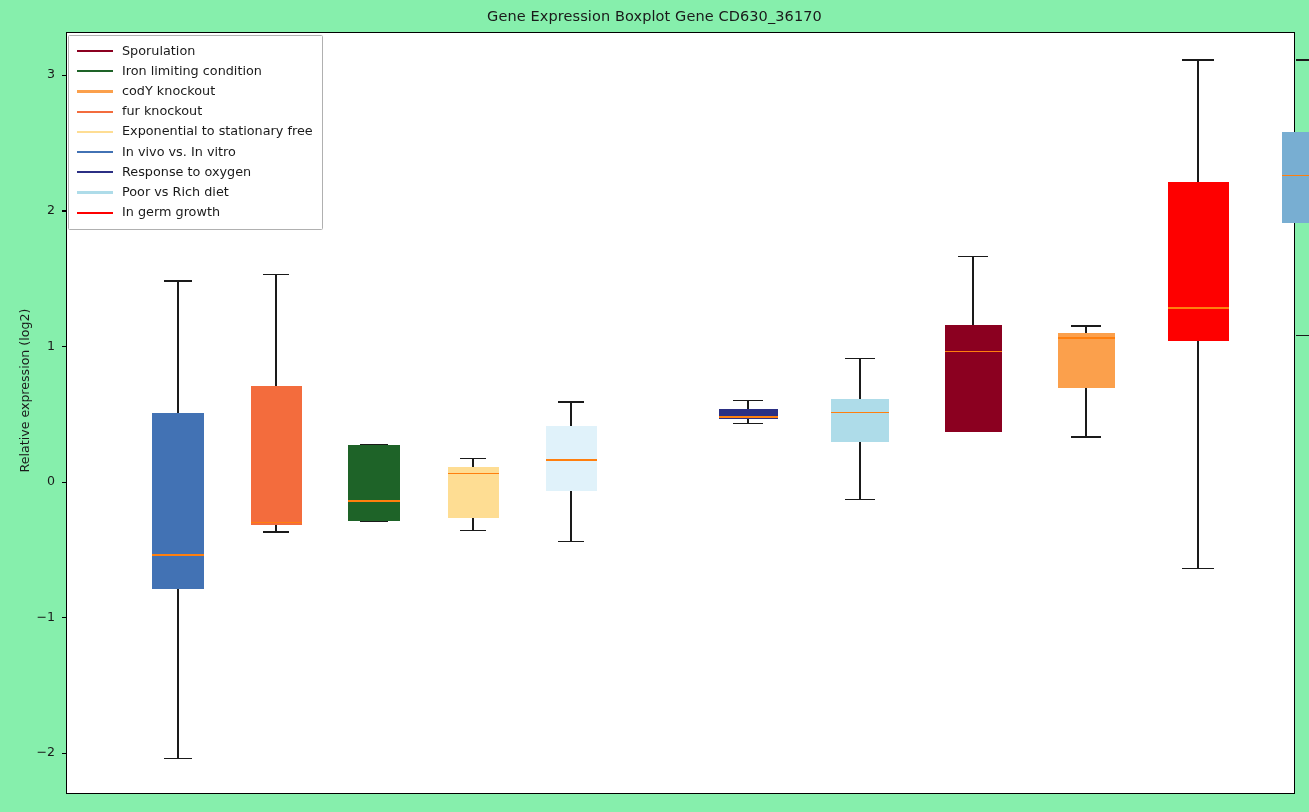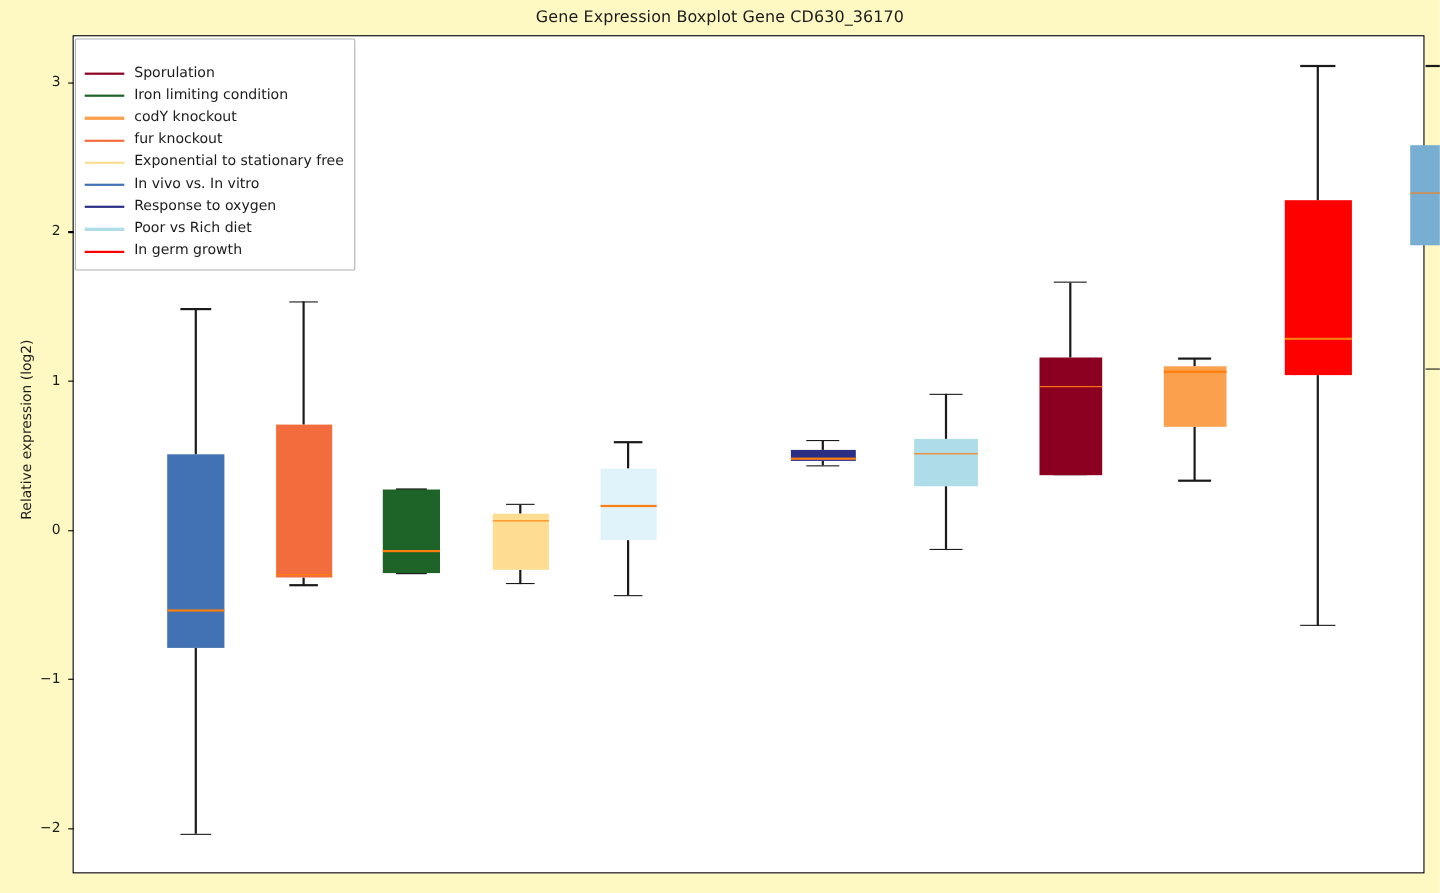--- a/index.html
+++ b/index.html
@@ -1,18 +1,18 @@
 <!DOCTYPE html>
 <html><head>
 <meta charset="utf-8">
 <style>
   html,body{margin:0;padding:0;background:#ffffff;}
   body{width:1309px;height:812px;font-family:"DejaVu Sans","Liberation Sans",sans-serif;
        -webkit-font-smoothing:antialiased;}
-  #figure{position:relative;width:1309px;height:812px;overflow:hidden;background:#fef9c3;}
+  #figure{position:relative;width:1309px;height:812px;overflow:hidden;background:#86efac;}
 
   
   #axes{position:absolute;left:66px;top:32px;width:1229px;height:762px;
         border:1.1px solid #000000;box-sizing:border-box;background:#fff;}
 
   
   #chart-title{position:absolute;left:0;top:8px;width:1309px;text-align:center;
                font-size:14.5px;color:#1a1a1a;letter-spacing:.1px;}
 
   
@@ -32,21 +32,21 @@
   .box-group{position:absolute;top:0;height:762px;}
   .whisker-line{position:absolute;width:1.3px;background:#1a1a1a;left:50%;
                 margin-left:-0.65px;}
   .cap{position:absolute;height:1.5px;background:#1a1a1a;left:50%;}
   .boxrect{position:absolute;left:0;right:0;}
   .median{position:absolute;left:0;right:0;height:1.6px;background:#ff7f0e;}
 
   
   #legend{position:absolute;left:68px;top:35px;background:#fff;
           border:0.9px solid #b0b0b0;border-radius:1.5px;
-          padding:21px 9px 6px 8px;box-sizing:border-box;}
+          padding:5px 9px 6px 8px;box-sizing:border-box;}
   .legend-row{display:flex;align-items:center;height:20.2px;}
   .legend-swatch{width:36px;height:2.2px;flex:0 0 36px;margin-right:9px;}
   .legend-text{font-size:12.8px;color:#1a1a1a;white-space:nowrap;line-height:1;}
 </style>
 </head>
 <body>
 
 <div id="figure">
 
   <div id="chart-title">Gene Expression Boxplot Gene CD630_36170</div>

